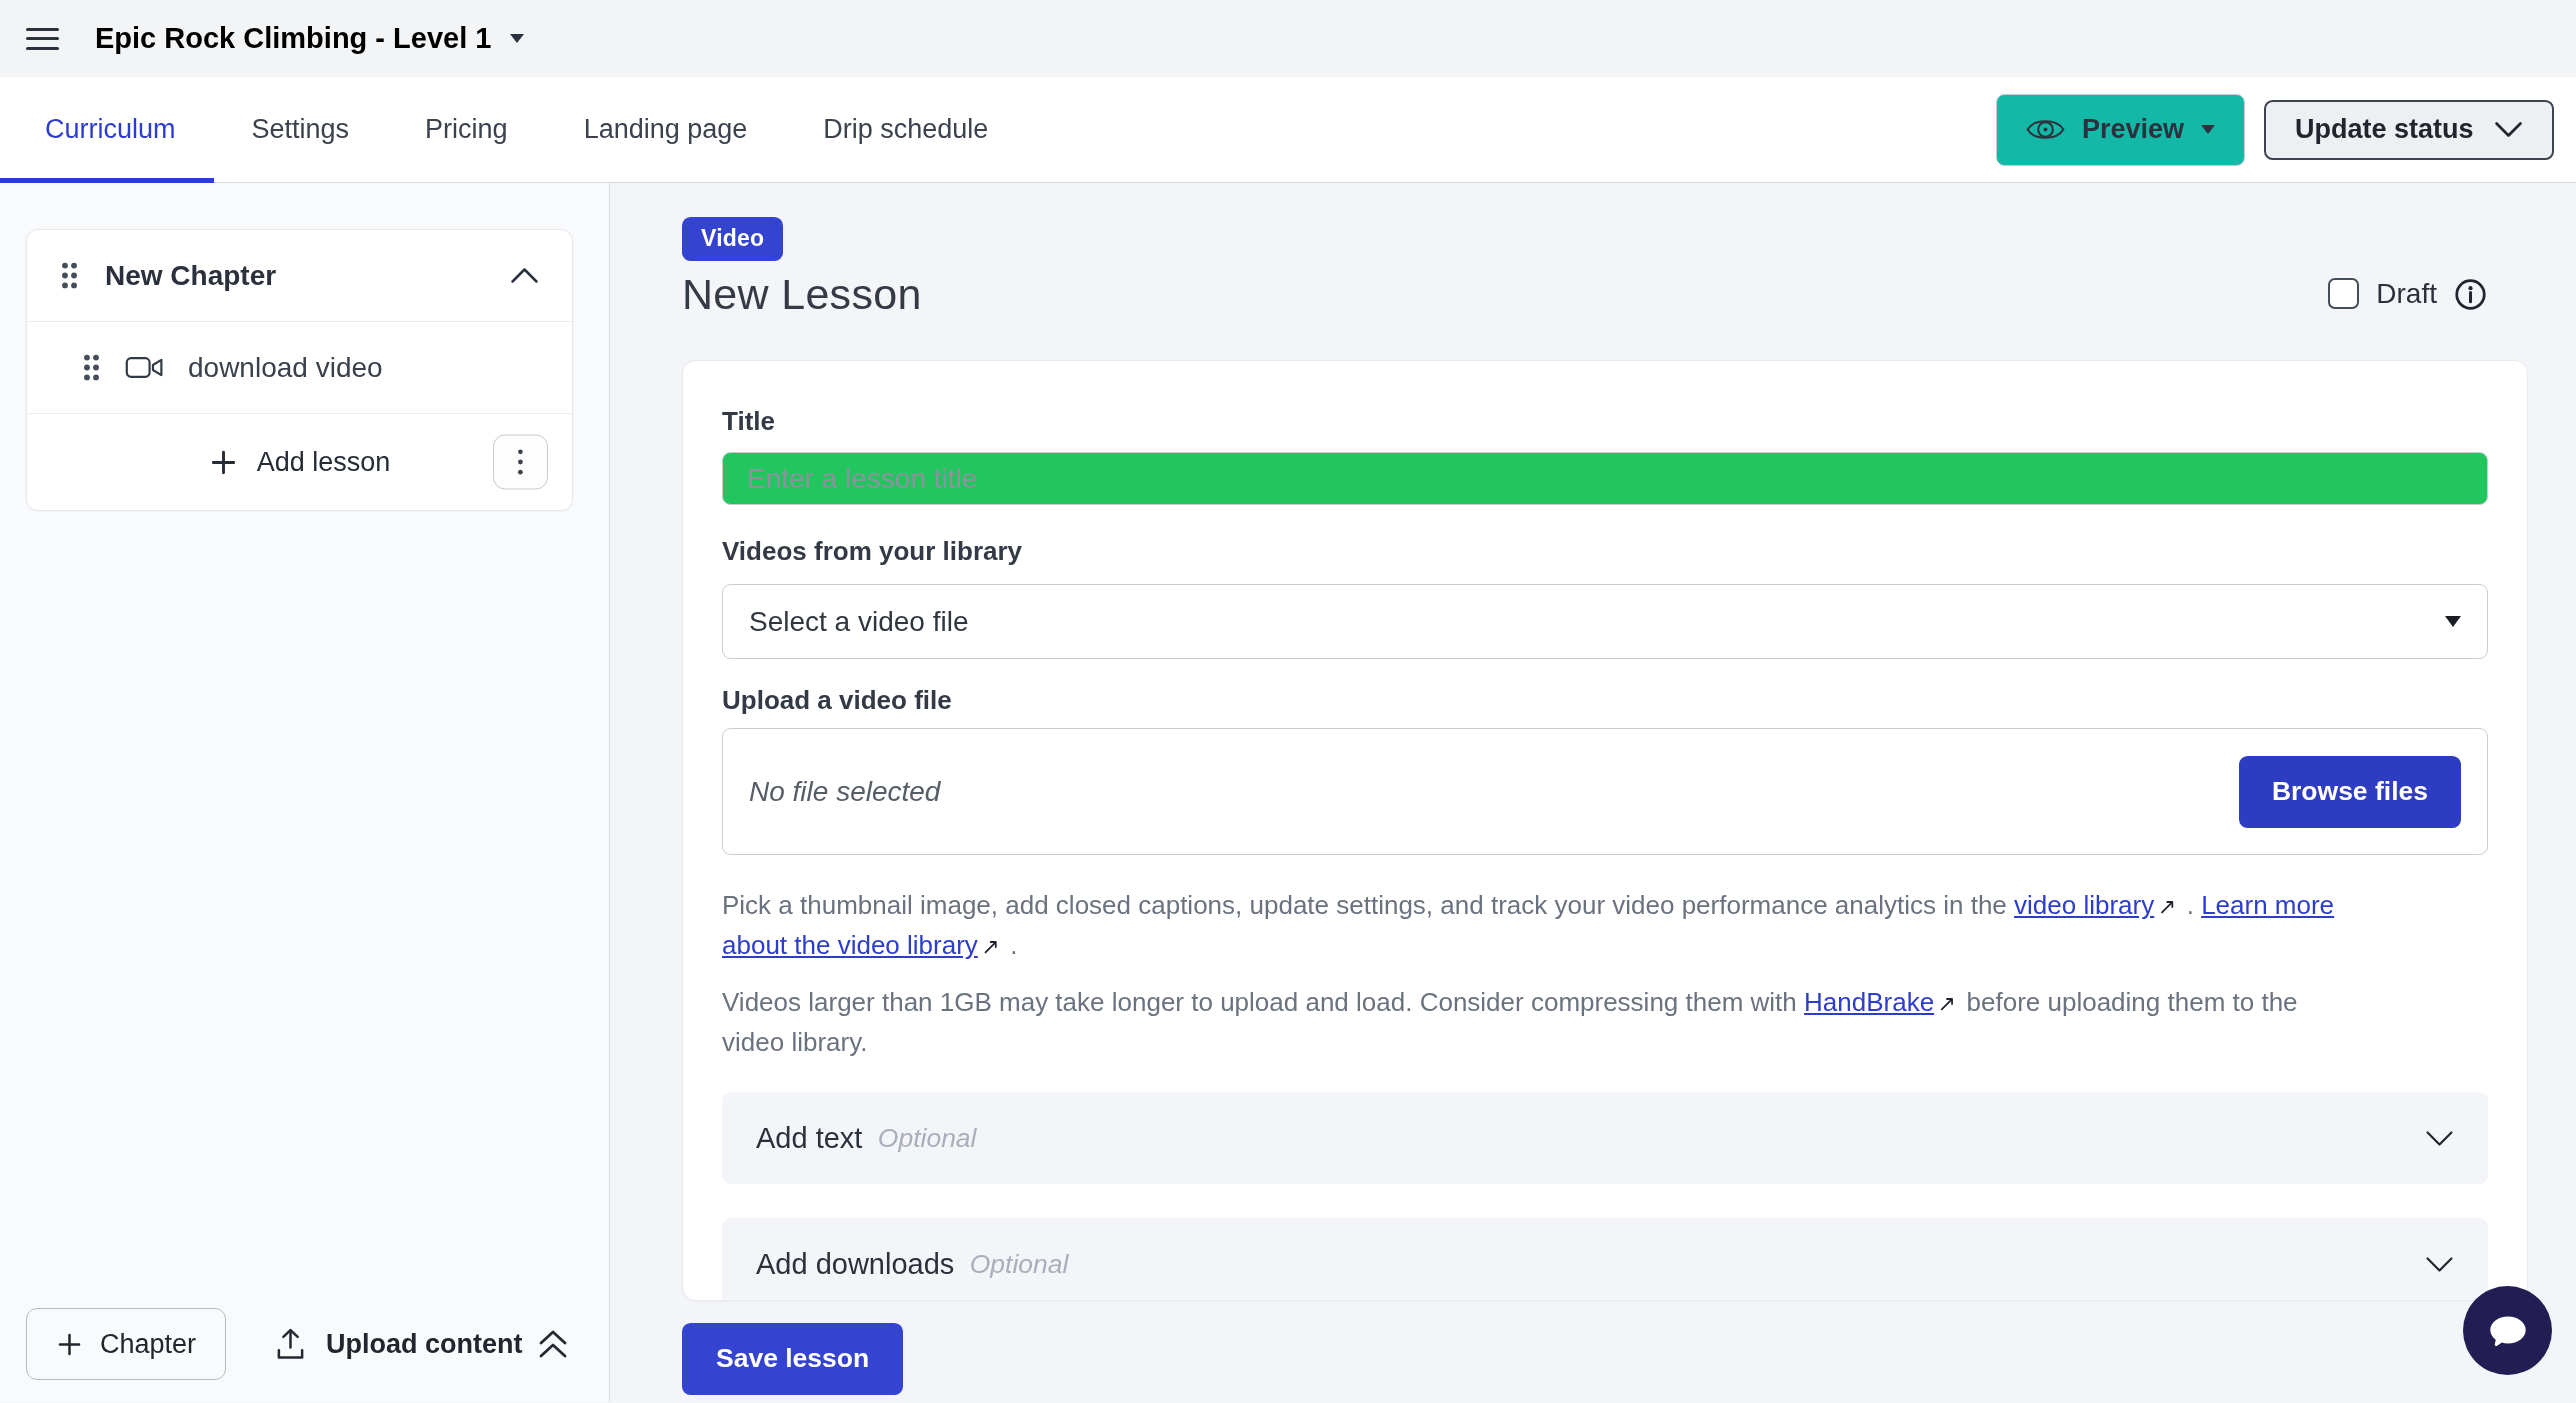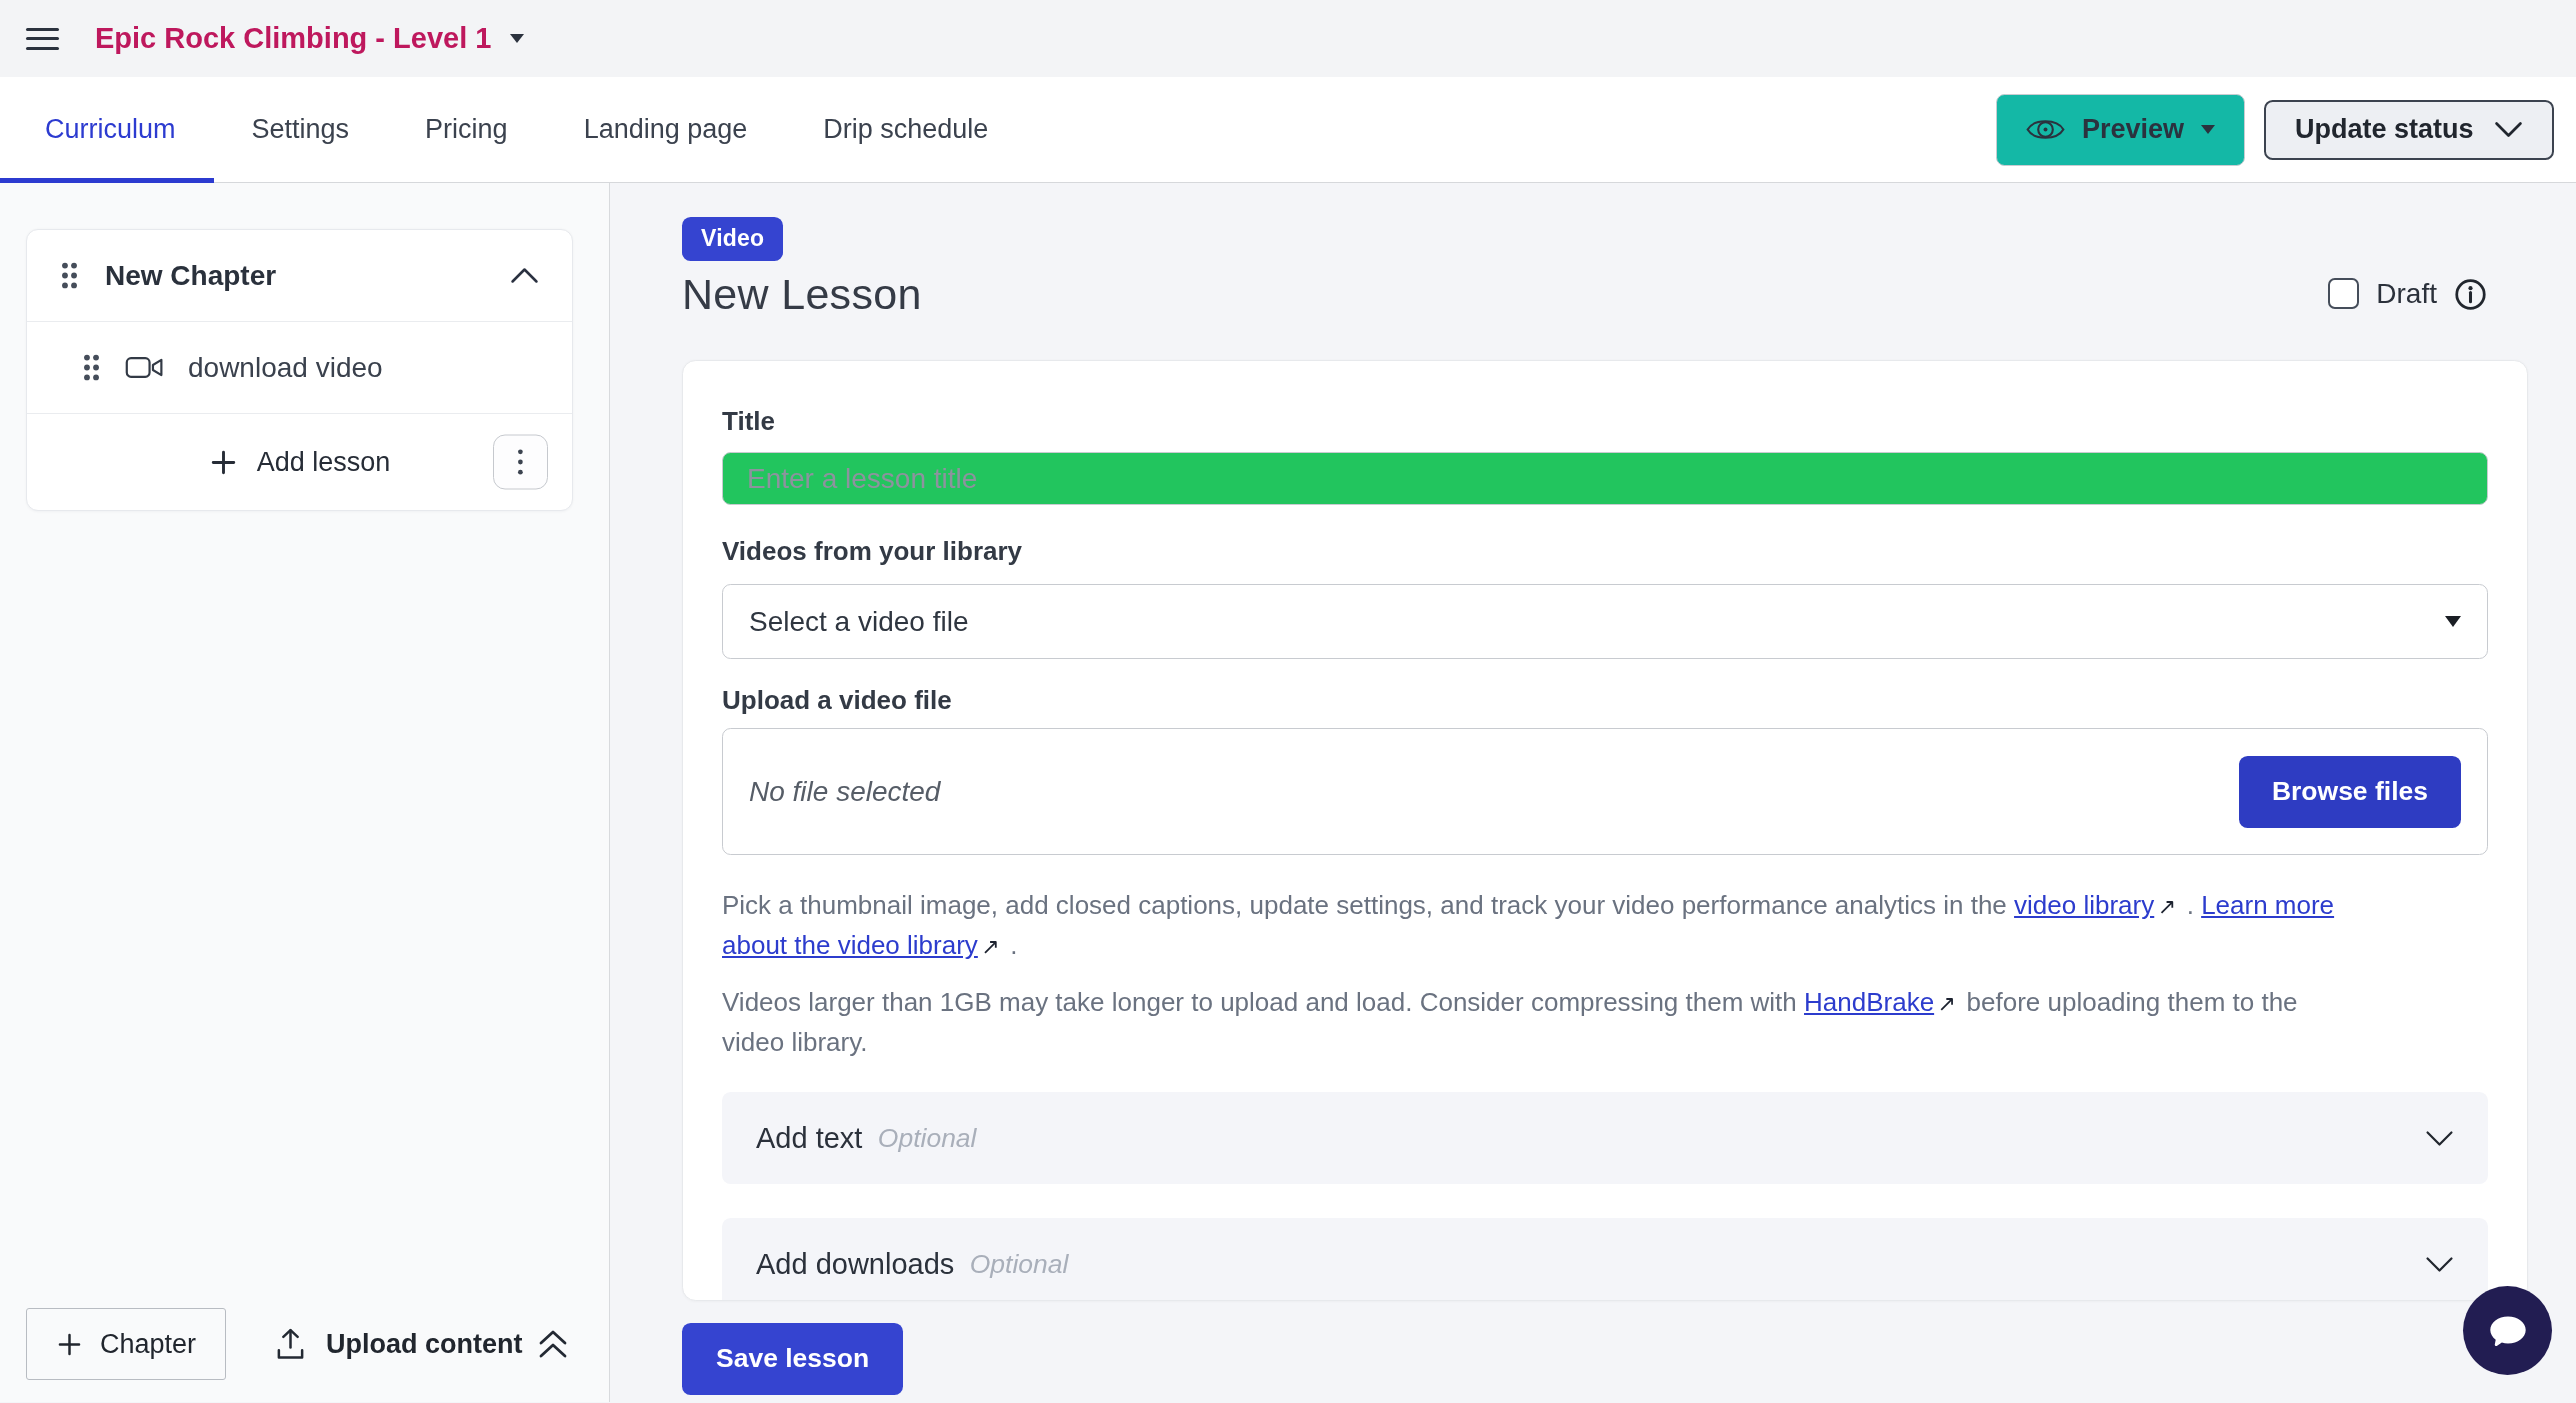--- a/index.html
+++ b/index.html
@@ -11,21 +11,21 @@
     overflow:hidden;
     position:relative;
   }
   
   .topbar {
     height:77px; background:#f3f4f6;
     display:flex; align-items:center; padding:0 26px; gap:36px;
   }
   .hamburger { width:33px; height:22px; display:flex; flex-direction:column; justify-content:space-between; cursor:pointer; }
   .hamburger span { display:block; height:3px; background:#2b323e; border-radius:1.7px; }
-  .course-title { font-size:29px; font-weight:600; color:#be185d; display:flex; align-items:center; gap:19px; cursor:pointer; }
+  .course-title { font-size:29px; font-weight:600; color:#000000; display:flex; align-items:center; gap:19px; cursor:pointer; }
   .caret-down { width:0; height:0; border-left:7.7px solid transparent; border-right:7.7px solid transparent; border-top:9.4px solid #2b323e; }
 
   
   .tabbar {
     height:106px; background:#ffffff; border-bottom:1.7px solid #d6d8db;
     display:flex; align-items:stretch; position:relative;
   }
   .tabs { display:flex; align-items:stretch; }
   .tab {
     display:flex; align-items:center; padding:0 38px;
@@ -81,21 +81,21 @@
   .icon { flex-shrink:0; display:inline-flex; }
   .ml-auto { margin-left:auto; }
 
   
   .sidebar-footer {
     position:absolute; left:26px; right:38px; bottom:22px;
     display:flex; align-items:center;
   }
   .btn-chapter {
     height:72px; padding:0 29px; background:transparent; border:1.7px solid #b8bcc2;
-    border-radius:3px; font-size:27px; font-weight:500; color:#21262e; gap:17px;
+    border-radius:11px; font-size:27px; font-weight:500; color:#21262e; gap:17px;
   }
   .upload-content { display:flex; align-items:center; gap:19px; margin-left:48px; font-size:27px; font-weight:600; color:#21262e; cursor:pointer; background:none; border:none; font-family:inherit; }
   .collapse-all { margin-left:auto; cursor:pointer; display:inline-flex; }
 
   
   .type-badge {
     display:inline-block; background:#3544d0; color:#ffffff;
     font-size:23px; font-weight:600; padding:7.7px 19px 9.4px; border-radius:8.6px; letter-spacing:0.2px;
   }
   .title-row { display:flex; align-items:center; margin-top:8.6px; }

